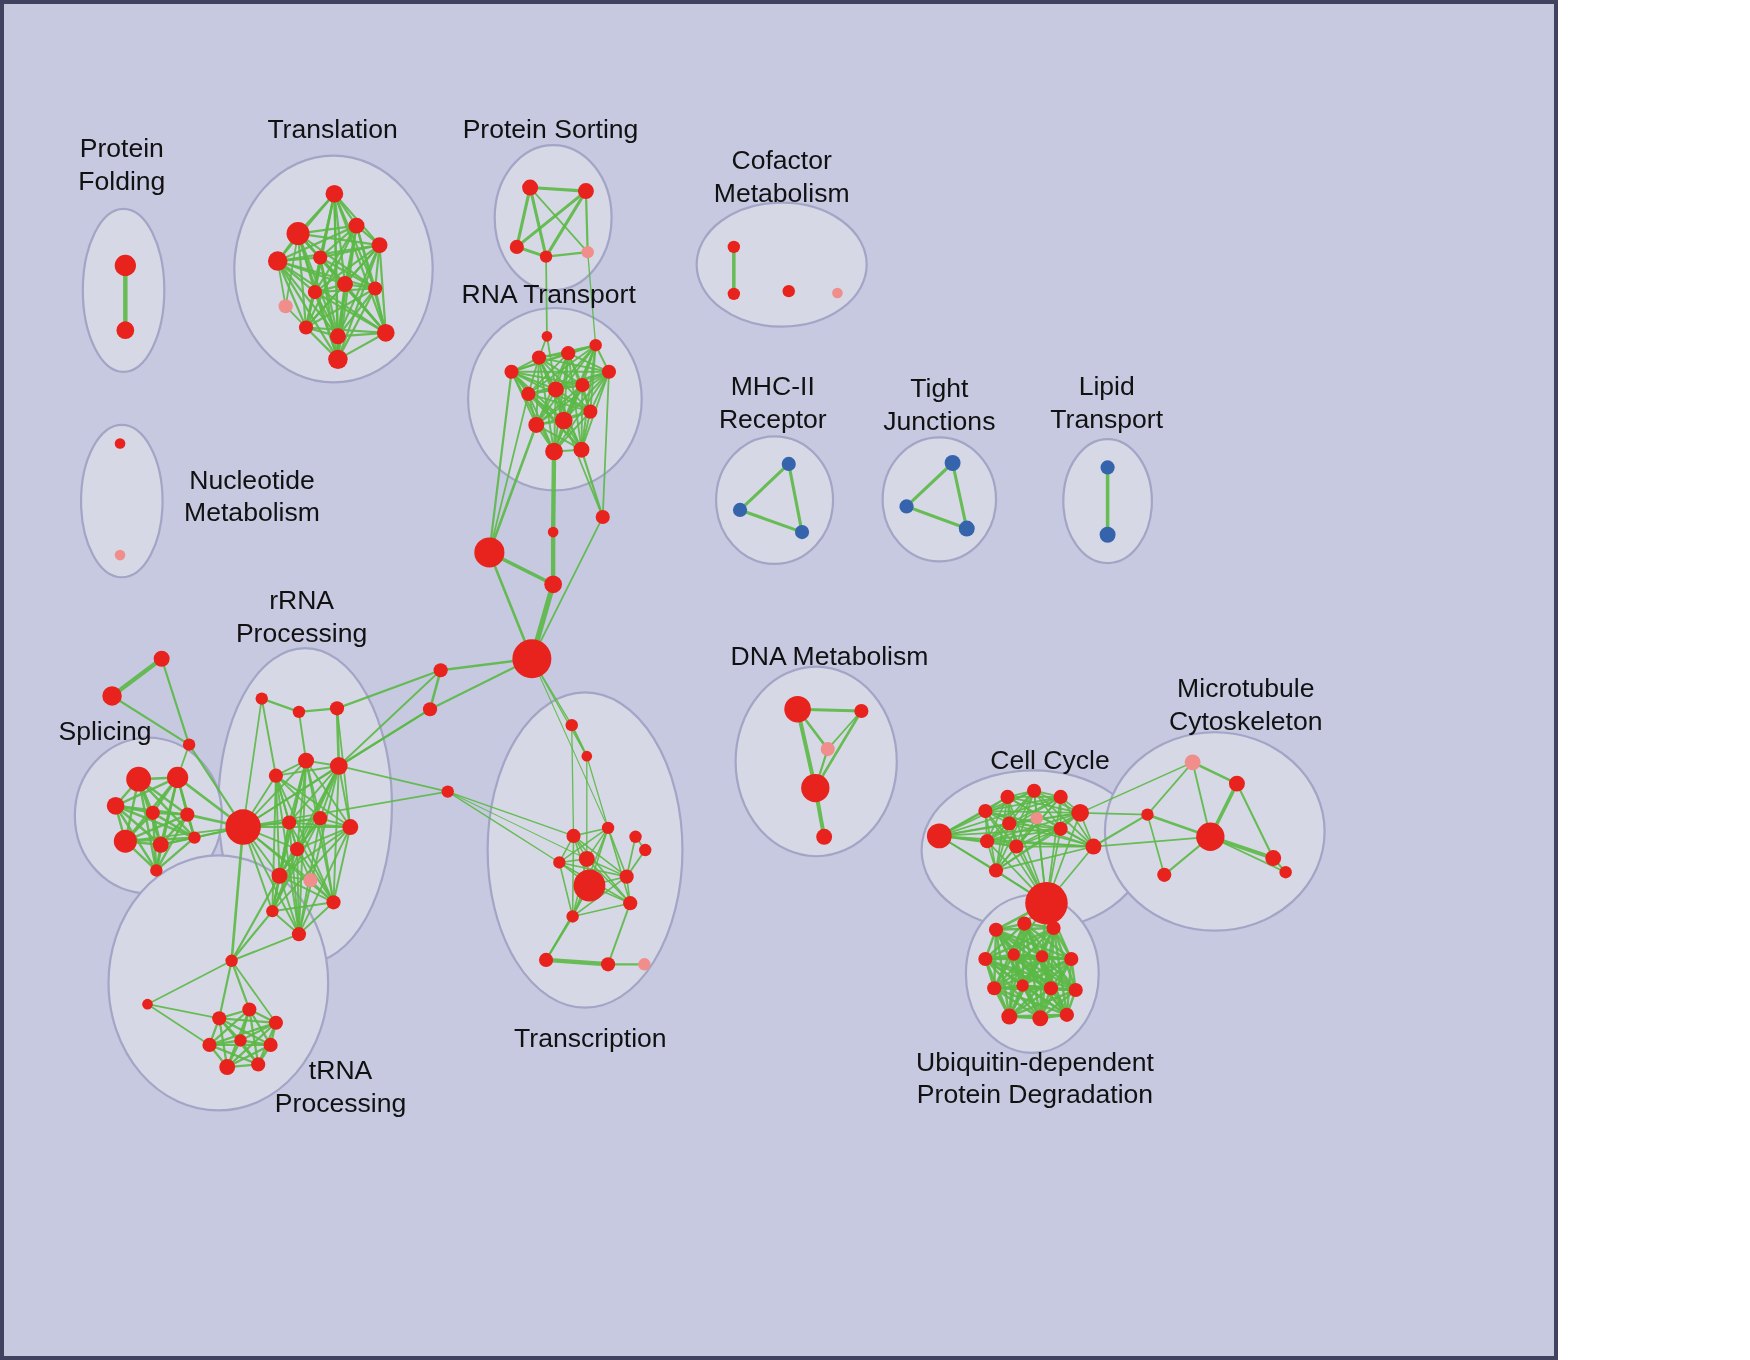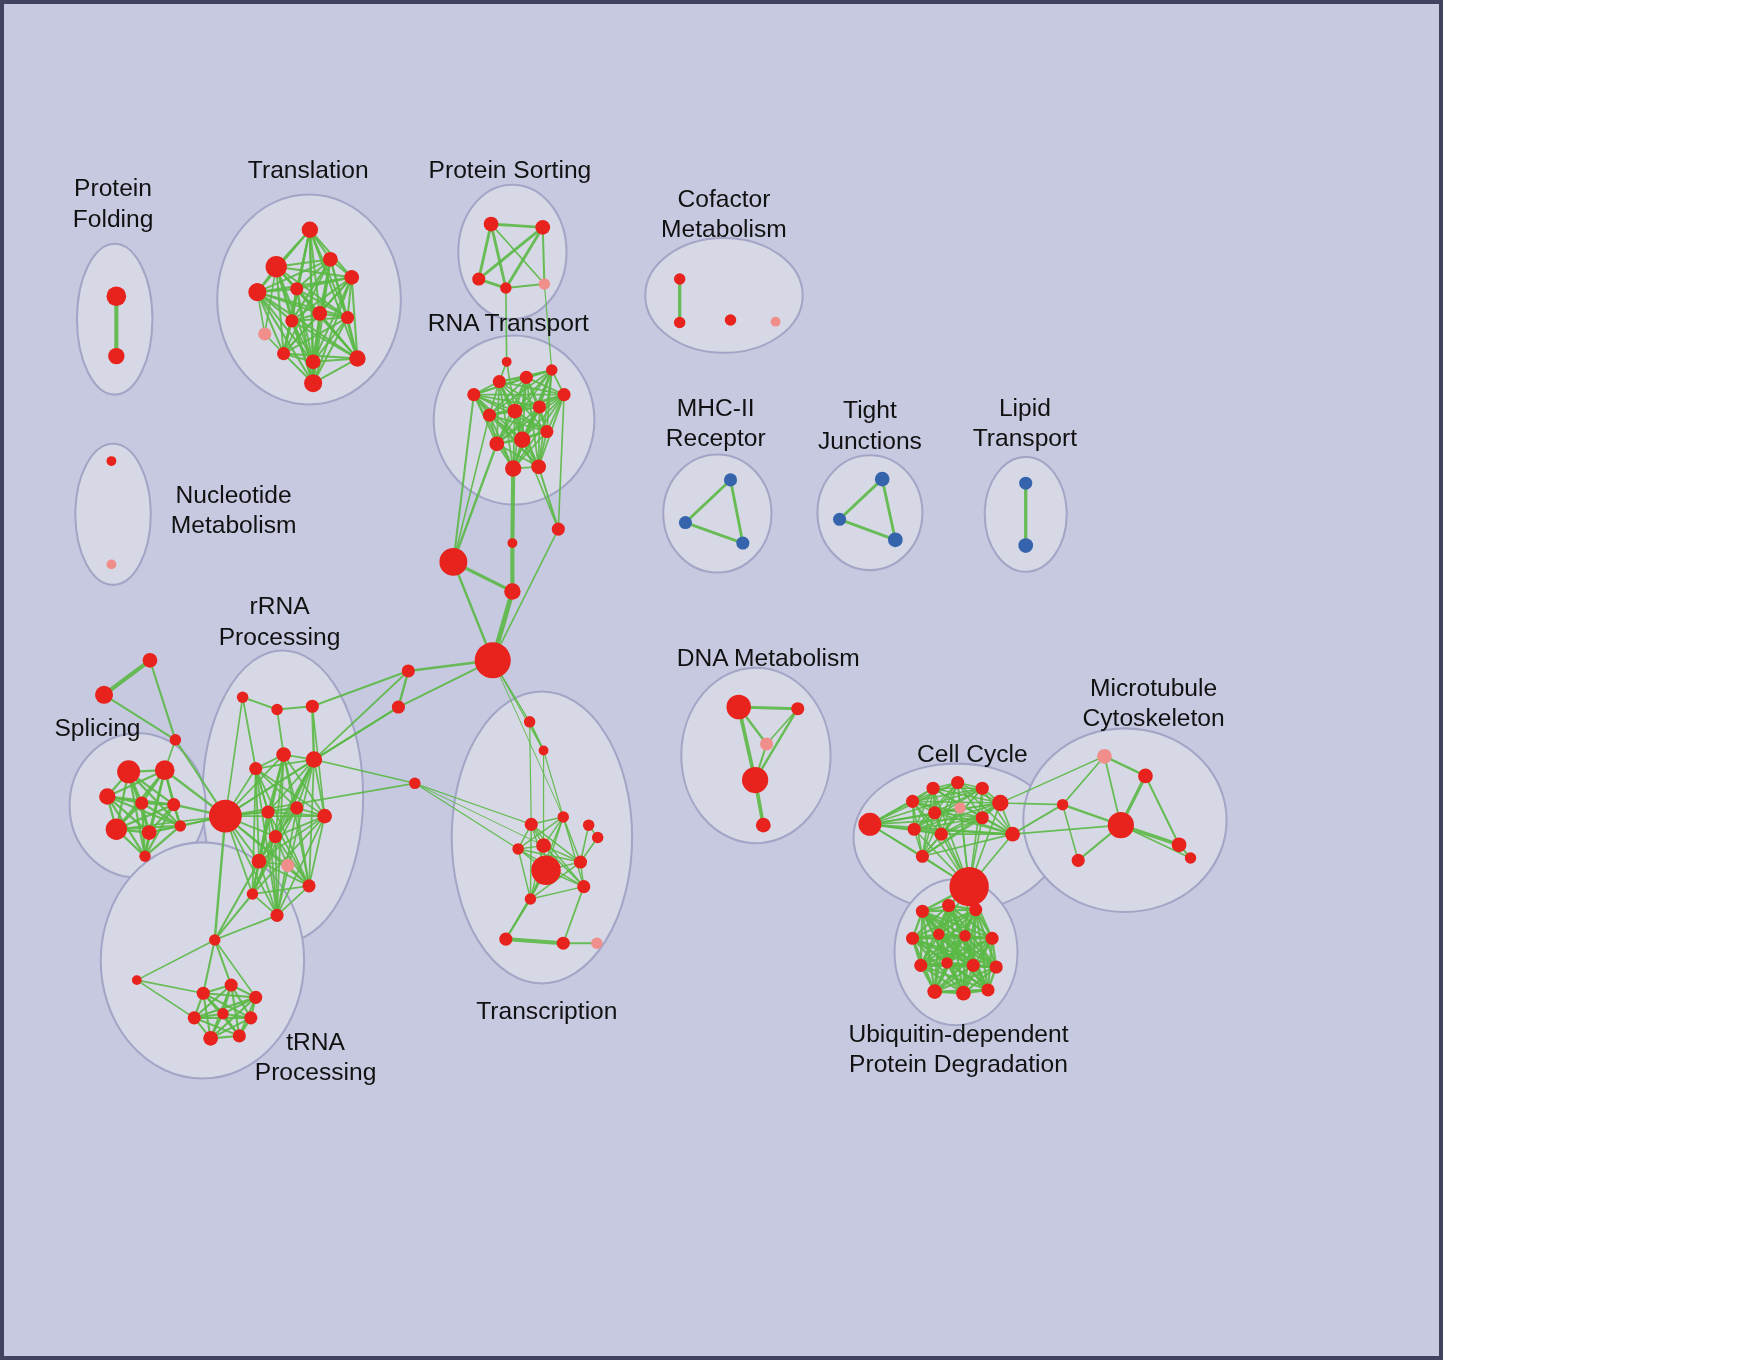--- a/index.html
+++ b/index.html
@@ -1,18 +1,18 @@
 <!DOCTYPE html>
 <html><head>
 <meta charset="utf-8">
 <style>
   html,body{margin:0;padding:0;background:#ffffff;font-family:"Liberation Sans",sans-serif;}
   .stage{
     position:relative;
-    width:1443px;height:1360px;
+    width:1558px;height:1360px;
     box-sizing:border-box;
     border:4px solid #40425f;
     background:#c7c9e1;
     overflow:hidden;
     padding-left:20px;
   }
   #net{position:absolute;left:0;top:0;width:100%;height:100%;}
   #net text{font-family:"Liberation Sans",sans-serif;}
   .legend{
     position:absolute;left:1136px;top:34px;width:366px;height:226px;

